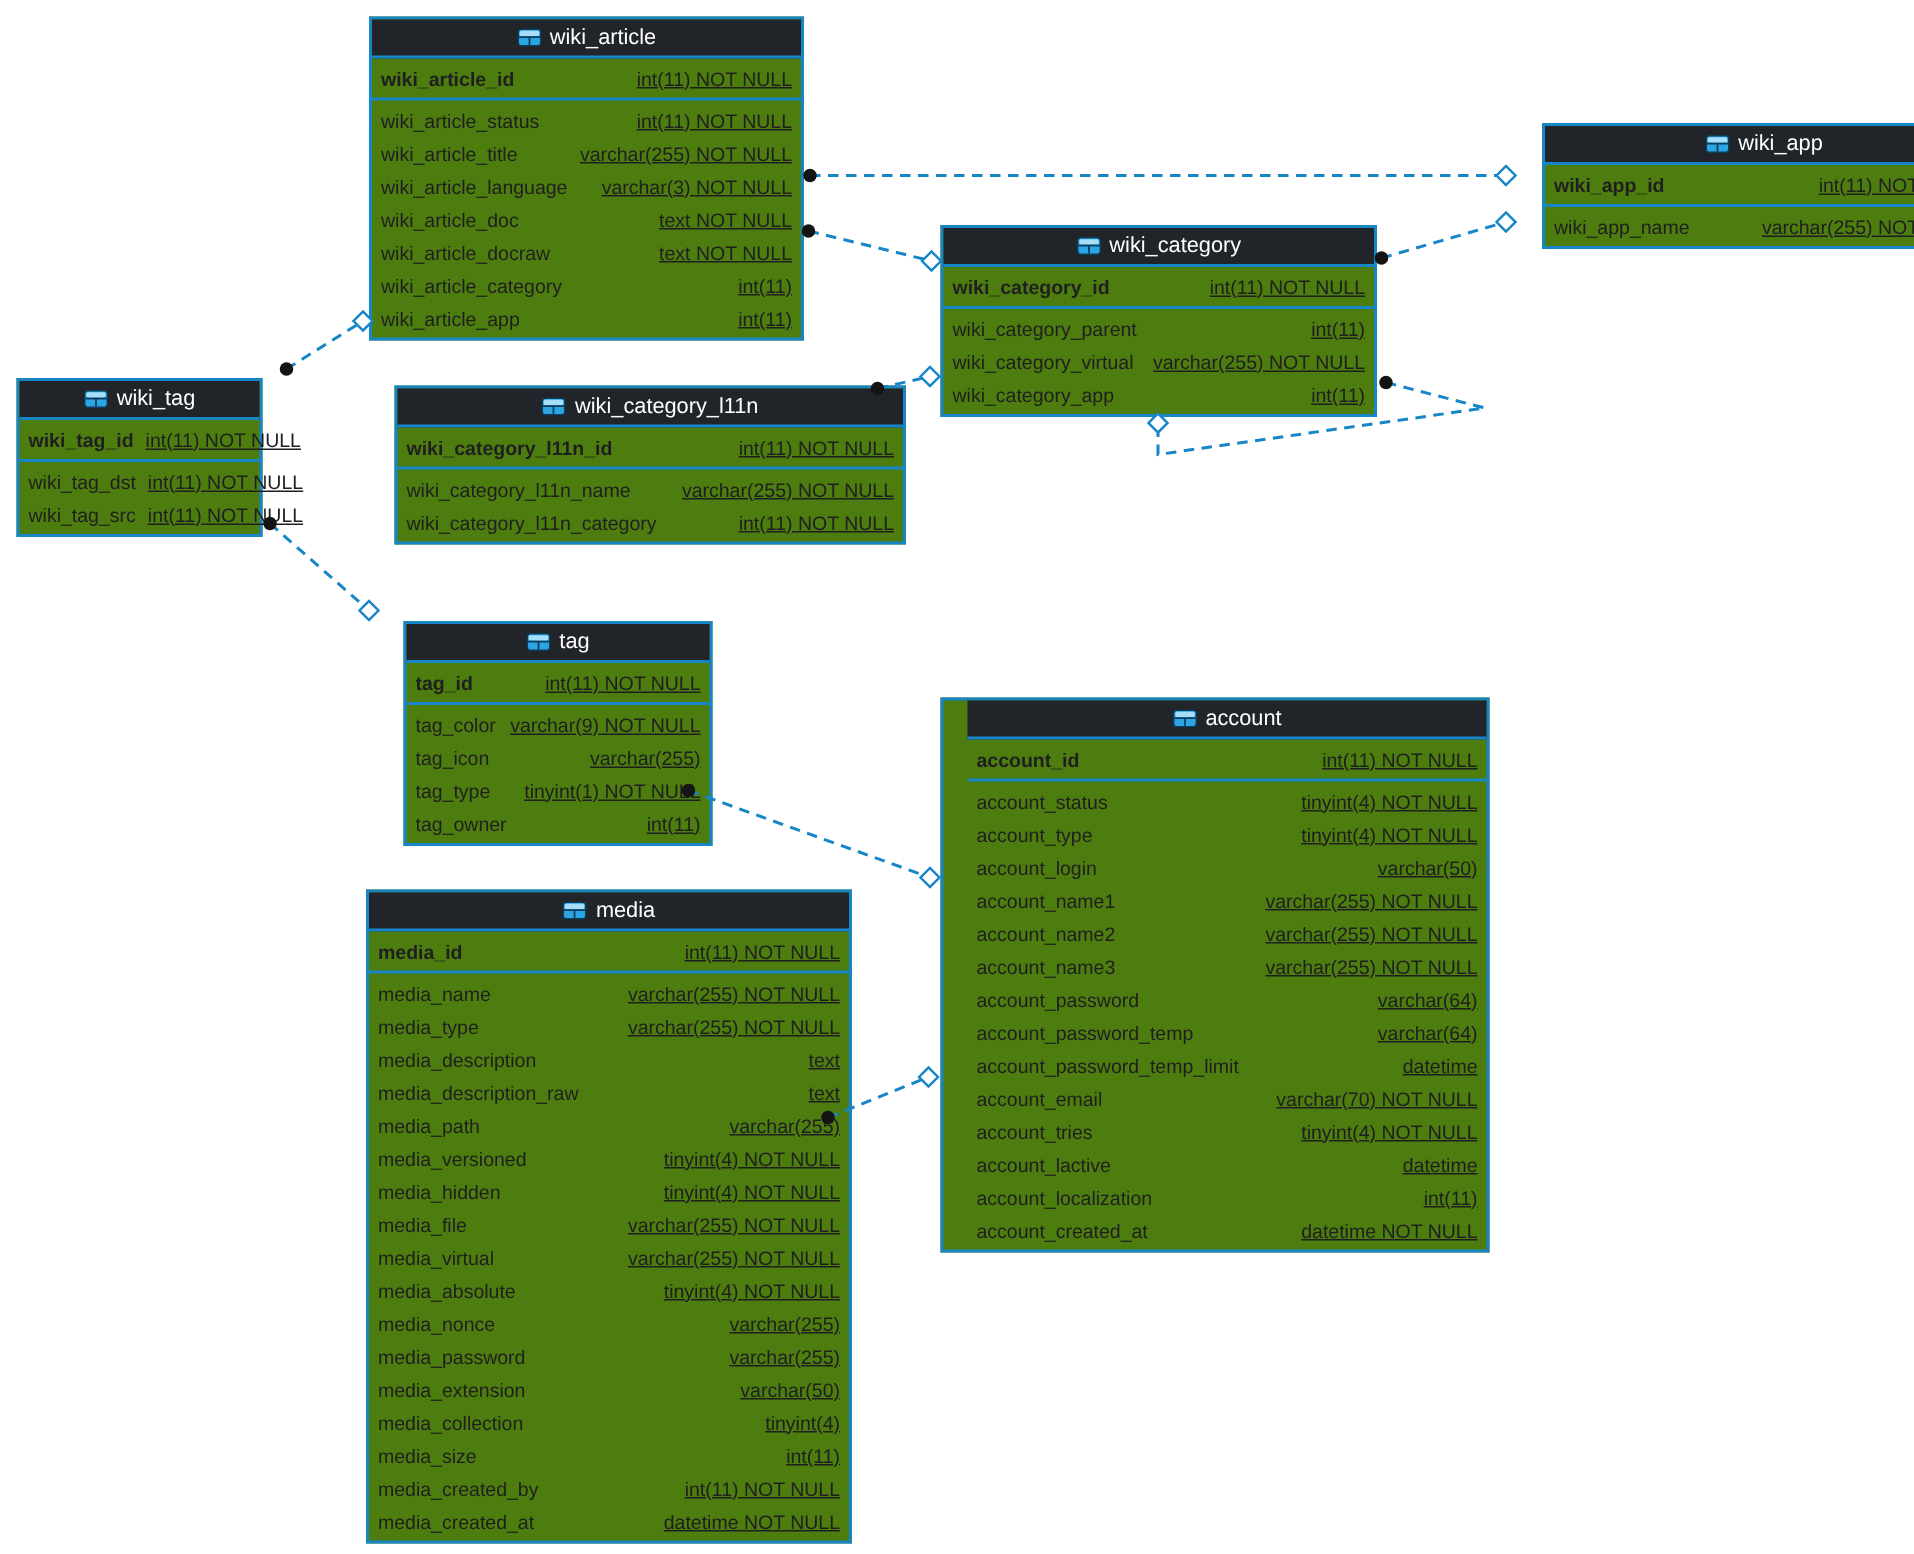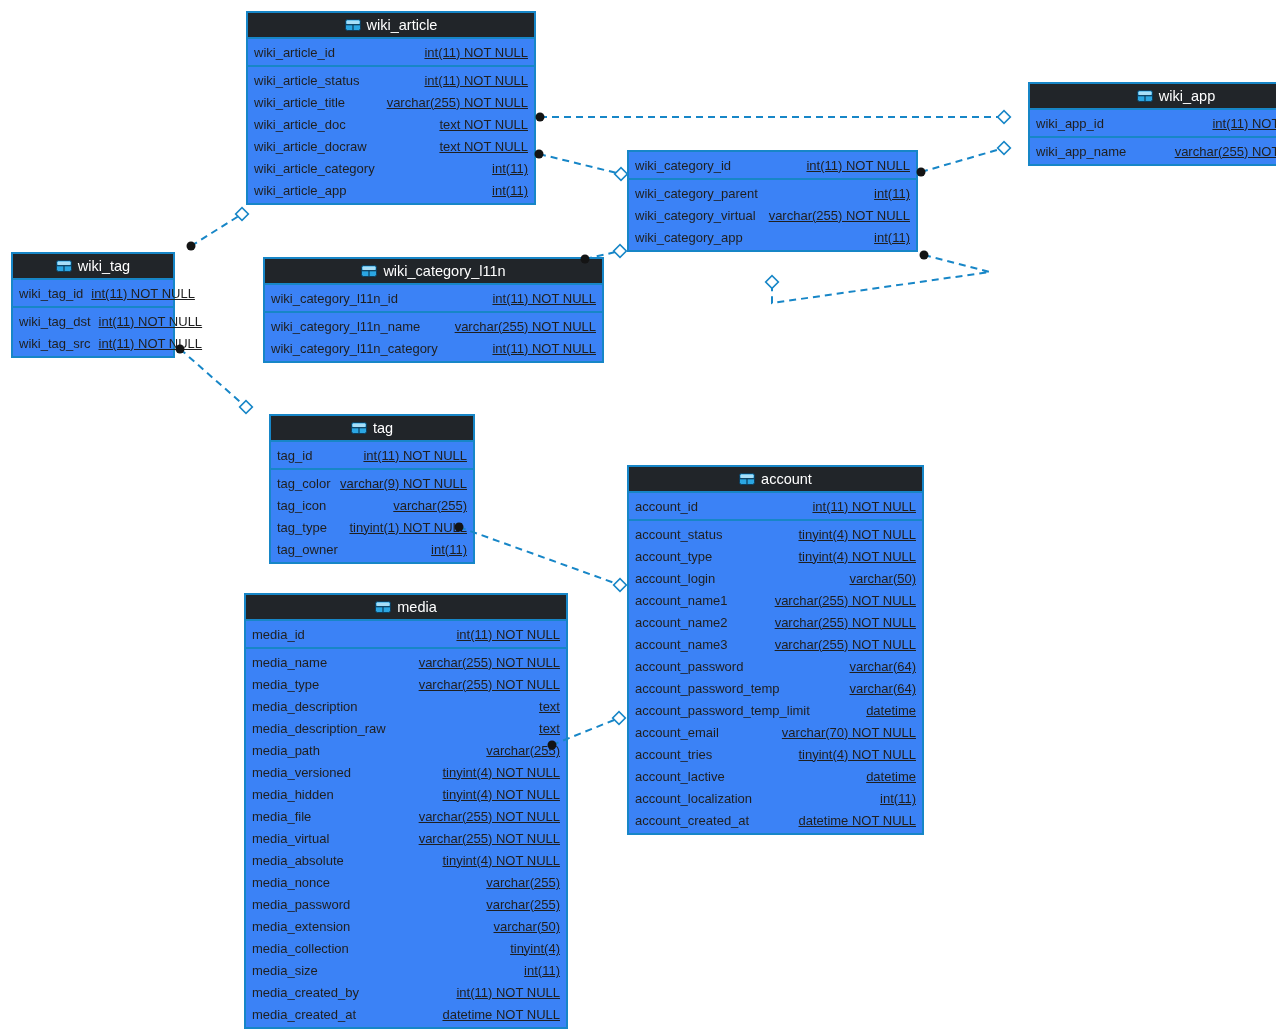--- a/index.html
+++ b/index.html
@@ -4,34 +4,34 @@
 <style>
   :root { --blue:#1786c7; }
   html,body { margin:0; padding:0; background:#ffffff; }
   #canvas {
     position:relative; width:1276px; height:1036px;
     font-family:"Liberation Sans", sans-serif;
     overflow:hidden; background:#ffffff;
   }
   .db-table {
     position:absolute; box-sizing:border-box;
-    border:2px solid var(--blue); background:#3b82f6;
+    border:2px solid var(--blue); background:#4d7c0f;
   }
   .tbl-header {
     height:24px; background:#212529; border-bottom:2px solid var(--blue);
     color:#ffffff; display:flex; align-items:center; justify-content:center;
     gap:6px; font-size:14.5px; white-space:nowrap;
   }
   .tbl-icon { display:flex; align-items:center; }
   .pk-row {
     height:26px; border-bottom:2px solid var(--blue);
     display:flex; justify-content:space-between; align-items:center;
     padding:0 6px; font-size:13px; color:#1f1f1f; white-space:nowrap; gap:8px;
   }
-  .pk-name { font-weight:normal; }
+  .pk-name { font-weight:bold; }
   .tbl-body { padding:2px 0; }
   .col-row {
     height:22px; display:flex; justify-content:space-between; align-items:center;
     padding:0 6px; font-size:13px; color:#1f1f1f; white-space:nowrap; gap:8px;
   }
   .col-type { text-align:right;text-decoration:underline; }
   #connector-layer {
     position:absolute; left:0; top:0; width:1276px; height:1036px;
     pointer-events:none;
   }
@@ -60,20 +60,24 @@
       <div class="tbl-body">
         <div class="col-row">
           <span class="col-name">wiki_article_status</span>
           <span class="col-type">int(11) NOT NULL</span>
         </div>
         <div class="col-row">
           <span class="col-name">wiki_article_title</span>
           <span class="col-type">varchar(255) NOT NULL</span>
         </div>
         <div class="col-row">
+          <span class="col-name">wiki_article_language</span>
+          <span class="col-type">varchar(3) NOT NULL</span>
+        </div>
+        <div class="col-row">
           <span class="col-name">wiki_article_doc</span>
           <span class="col-type">text NOT NULL</span>
         </div>
         <div class="col-row">
           <span class="col-name">wiki_article_docraw</span>
           <span class="col-type">text NOT NULL</span>
         </div>
         <div class="col-row">
           <span class="col-name">wiki_article_category</span>
           <span class="col-type">int(11)</span>
@@ -101,20 +105,31 @@
         <span class="col-type">int(11) NOT NULL</span>
       </div>
       <div class="tbl-body">
         <div class="col-row">
           <span class="col-name">wiki_app_name</span>
           <span class="col-type">varchar(255) NOT NULL</span>
         </div>
       </div>
     </div>
     <div class="db-table" style="left: 627px; top: 150px; width: 291px;">
+      <div class="tbl-header">
+        <span class="tbl-icon">
+          <svg width="16" height="12" viewBox="0 0 16 12">
+            <rect x="0.5" y="0.5" width="15" height="11" rx="2" fill="#2ba6e2" stroke="#0d3d5c"></rect>
+            <rect x="1.5" y="1.5" width="13" height="3.5" rx="1" fill="#a8def7"></rect>
+            <line x1="1" y1="5.7" x2="15" y2="5.7" stroke="#0d3d5c" stroke-width="1.2"></line>
+            <line x1="8" y1="5.7" x2="8" y2="11" stroke="#0d3d5c" stroke-width="1.2"></line>
+          </svg>
+        </span>
+        <span>wiki_category</span>
+      </div>
       <div class="pk-row">
         <span class="pk-name">wiki_category_id</span>
         <span class="col-type">int(11) NOT NULL</span>
       </div>
       <div class="tbl-body">
         <div class="col-row">
           <span class="col-name">wiki_category_parent</span>
           <span class="col-type">int(11)</span>
         </div>
         <div class="col-row">
@@ -209,21 +224,21 @@
         <div class="col-row">
           <span class="col-name">tag_type</span>
           <span class="col-type">tinyint(1) NOT NULL</span>
         </div>
         <div class="col-row">
           <span class="col-name">tag_owner</span>
           <span class="col-type">int(11)</span>
         </div>
       </div>
     </div>
-    <div class="db-table" style="left: 627px; top: 465px; width: 297px;">
+    <div class="db-table" style="left: 627px; top: 465px; width: 366px; padding-left: 16px;">
       <div class="tbl-header">
         <span class="tbl-icon">
           <svg width="16" height="12" viewBox="0 0 16 12">
             <rect x="0.5" y="0.5" width="15" height="11" rx="2" fill="#2ba6e2" stroke="#0d3d5c"></rect>
             <rect x="1.5" y="1.5" width="13" height="3.5" rx="1" fill="#a8def7"></rect>
             <line x1="1" y1="5.7" x2="15" y2="5.7" stroke="#0d3d5c" stroke-width="1.2"></line>
             <line x1="8" y1="5.7" x2="8" y2="11" stroke="#0d3d5c" stroke-width="1.2"></line>
           </svg>
         </span>
         <span>account</span>

